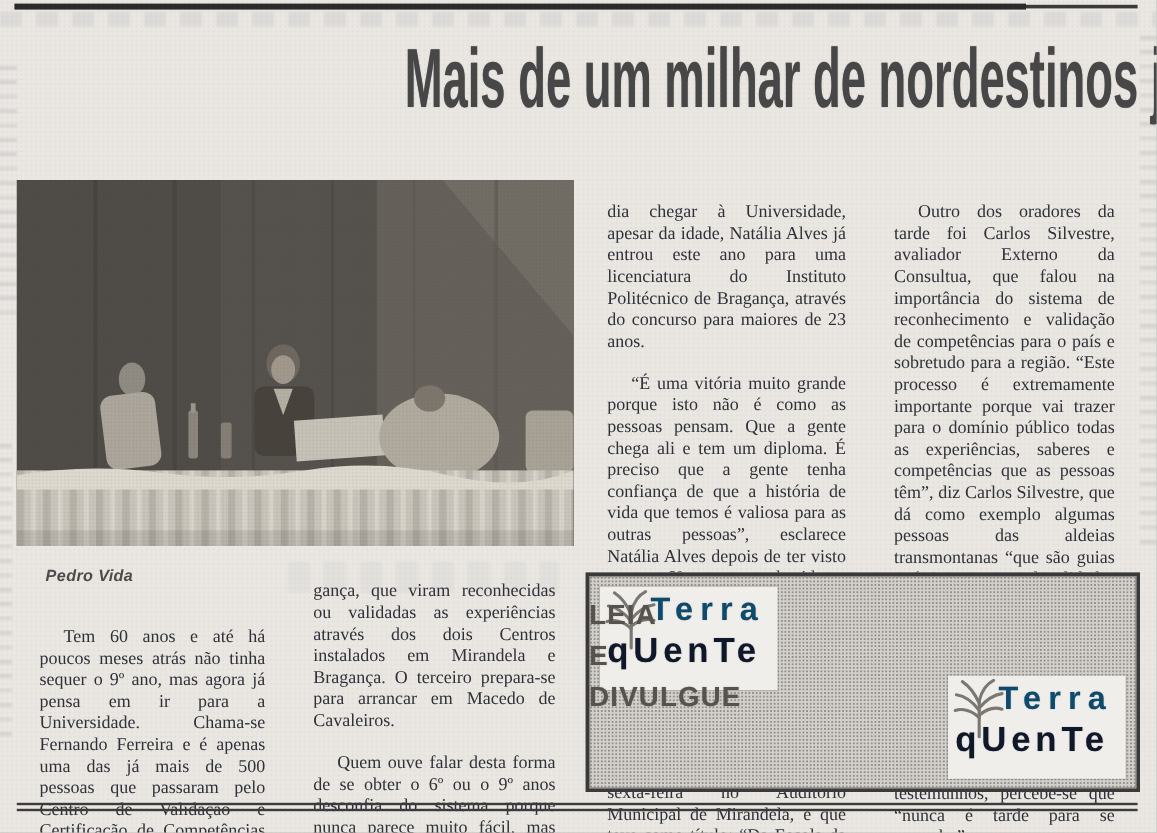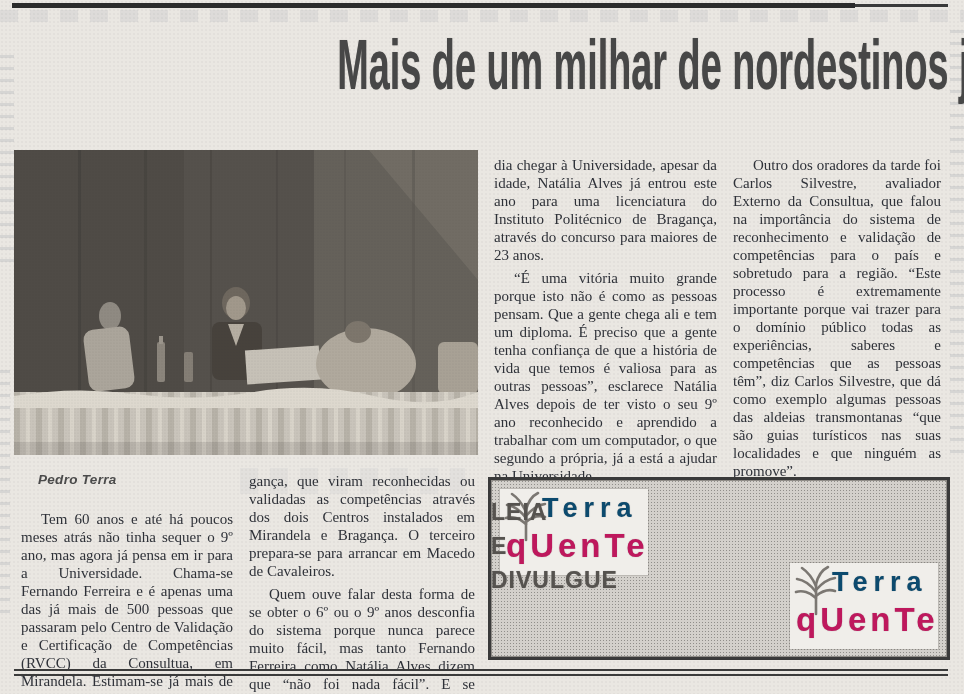--- a/index.html
+++ b/index.html
@@ -27,21 +27,21 @@
   .hl1{ top:30px; } .hl2{ top:99px; }
   
   .photo{ position:absolute; left:14px; top:150px; width:464px; height:305px; background:#57534e; }
   .photo svg{ display:block; width:100%; height:100%; }
   .caption{ position:absolute; left:38px; top:472px;
     font-family:"Liberation Sans", sans-serif; font-weight:900; font-style:italic;
     font-size:13.5px; color:#4b4b4b; letter-spacing:.3px; }
   
   .col{ position:absolute; font-size:15px; line-height:18px; color:#2e3138;
         text-align:justify; hyphens:auto; }
-  .col p{ margin:5px; }
+  .col p{ margin:17px; }
   .p-indent{ text-indent:20px; }
   .col1{ left:16px;  top:505px; width:222px; }
   .col2{ left:244px; top:467px; width:236px; }
   .col3{ left:489px; top:151px; width:233px; }
   .col4{ left:728px; top:151px; width:218px; }
   
   .adbox{ position:absolute; left:488px; top:477px; width:462px; height:183px;
     border:3px solid #3a3a3a;
     box-shadow:inset 0 0 0 1px #8f8c87;
     background-color:#d3d0cb;
@@ -54,22 +54,22 @@
     text-shadow:0 0 1px rgba(86,83,79,.5); }
   .logo{ position:absolute; width:148px; height:86px; background:#f0eeea;
     box-shadow:0 0 0 1px rgba(120,117,112,.25); overflow:hidden; }
   .logo-a{ left:9px; top:9px; }
   .logo-b{ right:9px; bottom:8px; }
   .logo .leaf{ position:absolute; left:2px; top:1px; width:46px; height:52px; }
   .logo .w1{ position:absolute; left:42px; top:4px;
     font-family:"Liberation Sans", sans-serif; font-weight:900; font-size:27px;
     letter-spacing:6px; color:#0c4a6e; text-shadow:0 0 1px rgba(128,124,119,.6); }
   .logo .w2{ position:absolute; left:6px; top:38px;
-    font-family:"Liberation Sans", sans-serif; font-weight:900; font-size:33px;
-    letter-spacing:4px; color:#be185d; text-shadow:0 0 1px rgba(123,119,114,.6); }
+    font-family:"Liberation Sans", sans-serif; font-weight:900; font-size:29px;
+    letter-spacing:4px; color:#0f172a; text-shadow:0 0 1px rgba(123,119,114,.6); }
   
   .ghost{ position:absolute; pointer-events:none; filter:blur(.7px);
     background:repeating-linear-gradient(to bottom, rgba(110,118,138,.16) 0 3px, rgba(110,118,138,0) 3px 12px); }
   .ghost-h{ background:repeating-linear-gradient(to right, rgba(110,118,138,.10) 0 18px, rgba(110,118,138,0) 18px 30px); }
 </style>
 </head>
 <body>
 
 <div class="page">
 
@@ -127,27 +127,27 @@
 
       <rect x="424" y="192" width="40" height="52" rx="6" fill="#a8a195"></rect>
 
       <rect x="0" y="242" width="464" height="63" fill="url(#pleats)"></rect>
       <path d="M0 246 Q60 236 120 244 T240 242 T360 246 T464 242 L464 258 L0 258 Z" fill="#ddd8ce"></path>
       <rect x="0" y="292" width="464" height="13" fill="#2f2d2a" opacity="0.12"></rect>
 
       <rect x="0" y="0" width="464" height="305" fill="url(#grain)" opacity="0.12"></rect>
     </svg>
   </div>
-  <div class="caption">Pedro Terra</div>
+  <div class="caption">Pedro Vida</div>
 
   <div class="col col1">
     <p class="p-indent">Tem 60 anos e até há poucos meses atrás não tinha sequer o 9º ano, mas agora já pensa em ir para a Universidade. Chama-se Fernando Ferreira e é apenas uma das já mais de 500 pessoas que passaram pelo Centro de Validação e Certificação de Competências (RVCC) da Consultua, em Mirandela. Estimam-se já mais de um milhar de pessoas, do distrito de Bra-</p>
   </div>
   <div class="col col2">
-    <p>gança, que viram reconhecidas ou validadas as competências através dos dois Centros instalados em Mirandela e Bragança. O terceiro prepara-se para arrancar em Macedo de Cavaleiros.</p>
+    <p>gança, que viram reconhecidas ou validadas as experiências através dos dois Centros instalados em Mirandela e Bragança. O terceiro prepara-se para arrancar em Macedo de Cavaleiros.</p>
     <p class="p-indent">Quem ouve falar desta forma de se obter o 6º ou o 9º anos desconfia do sistema porque nunca parece muito fácil, mas tanto Fernando Ferreira como Natália Alves dizem que “não foi nada fácil”. E se Fernando ainda sonha um</p>
   </div>
   <div class="col col3">
     <p>dia chegar à Universidade, apesar da idade, Natália Alves já entrou este ano para uma licenciatura do Instituto Politécnico de Bragança, através do concurso para maiores de 23 anos.</p>
     <p class="p-indent">“É uma vitória muito grande porque isto não é como as pessoas pensam. Que a gente chega ali e tem um diploma. É preciso que a gente tenha confiança de que a história de vida que temos é valiosa para as outras pessoas”, esclarece Natália Alves depois de ter visto o seu 9º ano reconhecido e aprendido a trabalhar com um computador, o que segundo a própria, já a está a ajudar na Universidade.</p>
     <p class="p-indent">Estes foram os dois testemunhos que a Consultua trouxe ao 1º Encontro Regional de RVCC, realizado na passada sexta-feira no Auditório Municipal de Mirandela, e que teve como título: “Da Escola da Vida à Certificação Escolar”.</p>
   </div>
   <div class="col col4">
     <p class="p-indent">Outro dos oradores da tarde foi Carlos Silvestre, avaliador Externo da Consultua, que falou na importância do sistema de reconhecimento e validação de competências para o país e sobretudo para a região. “Este processo é extremamente importante porque vai trazer para o domínio público todas as experiências, saberes e competências que as pessoas têm”, diz Carlos Silvestre, que dá como exemplo algumas pessoas das aldeias transmontanas “que são guias turísticos nas suas localidades e que ninguém as promove”.</p>
     <p class="p-indent">No encontro regional de RVCC ficou bem explícito que o objectivo do sistema é fazer com que as pessoas sejam capazes de perceber que são importantes para o desenvolvimento. E pelos testemunhos, percebe-se que “nunca é tarde para se aprender”.</p>

